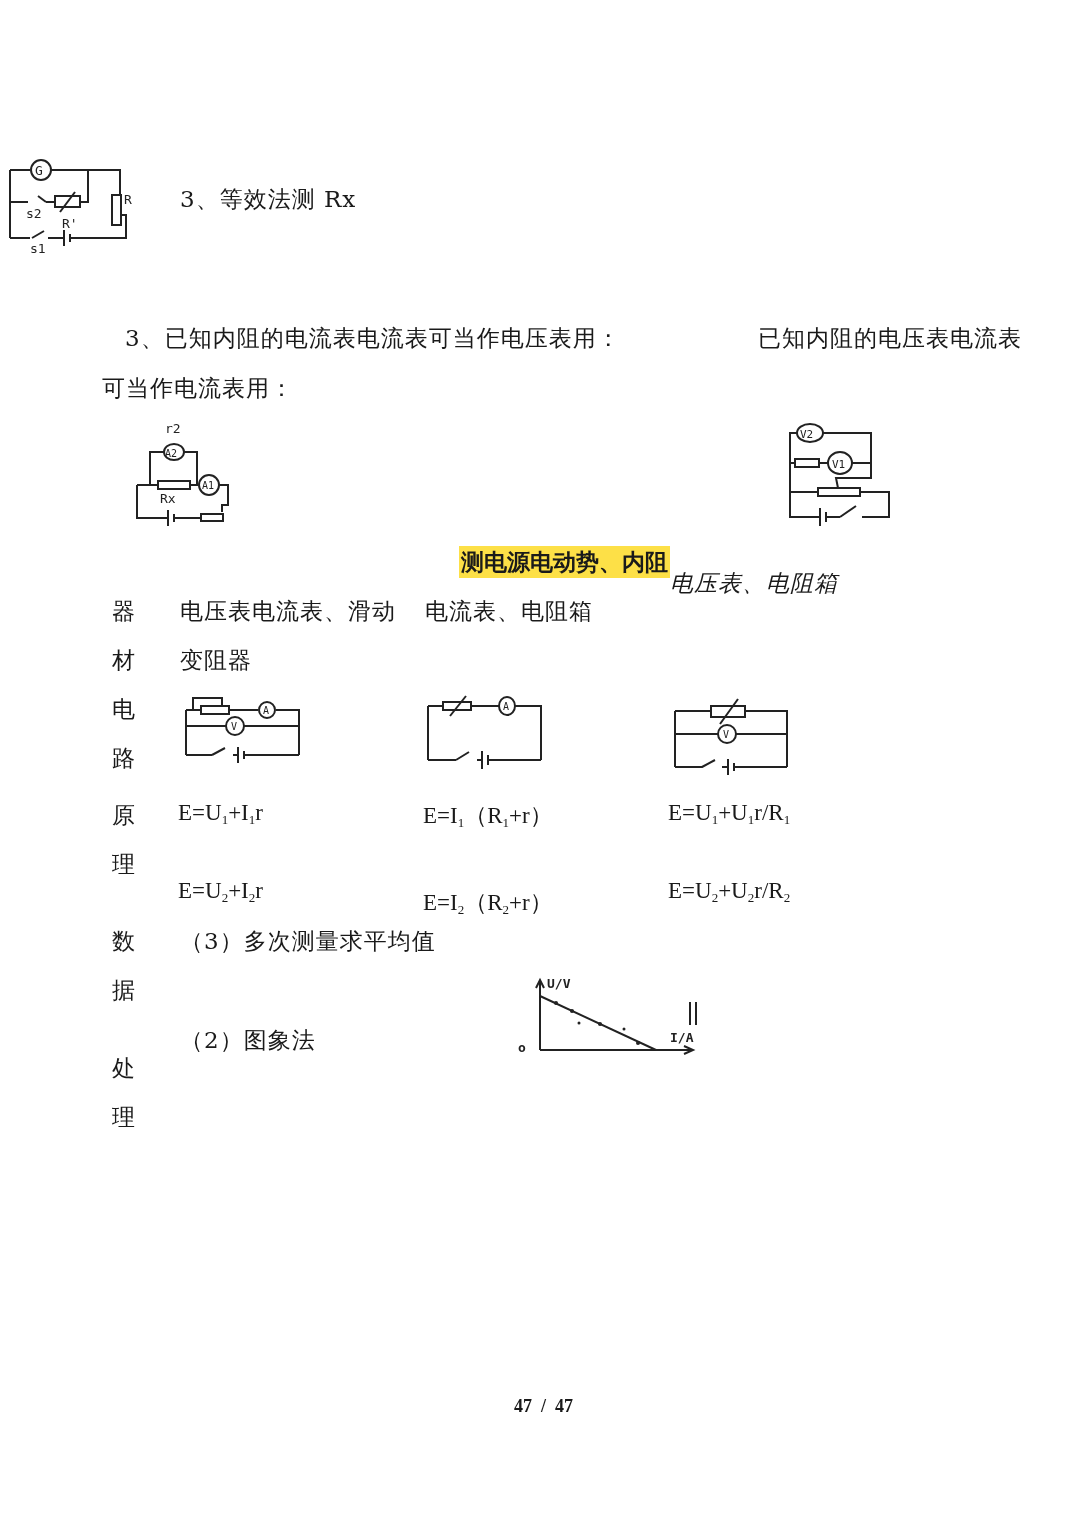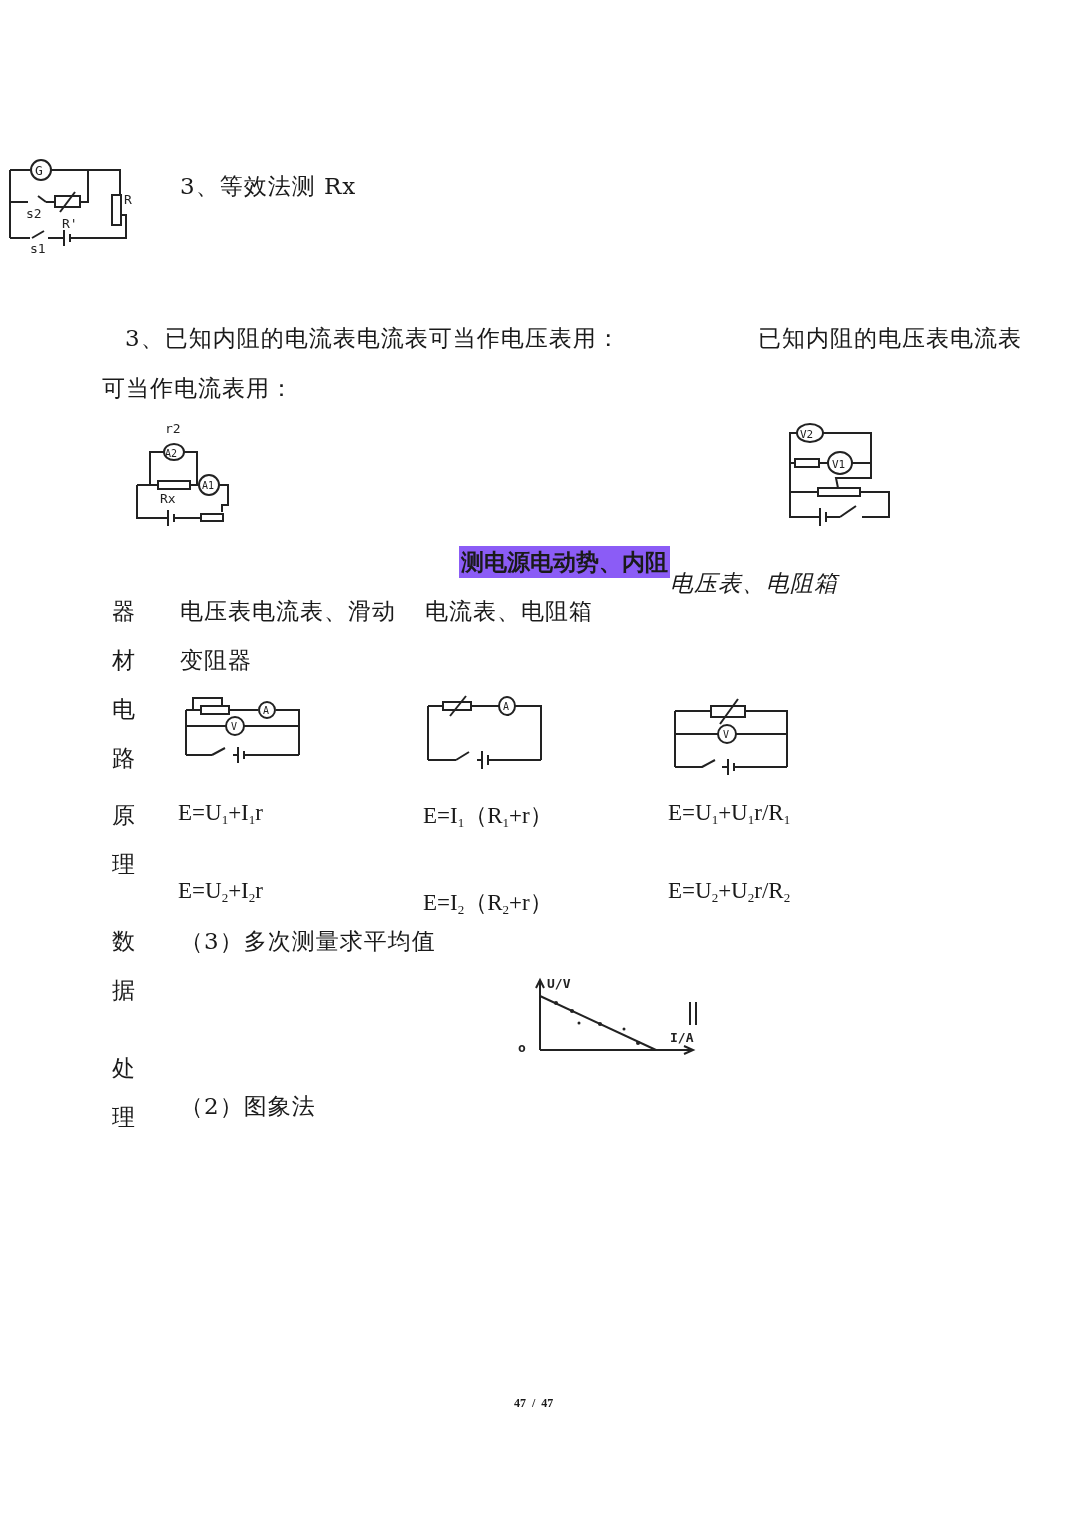--- a/index.html
+++ b/index.html
@@ -1,30 +1,30 @@
 <!DOCTYPE html>
 <html><head>
 <meta charset="utf-8">
 <style>
   html, body { margin:0; padding:0; background:#ffffff; }
   body { width:1080px; height:1526px; position:relative; overflow:hidden;
          font-family:"DejaVu Serif","Liberation Serif",serif; color:#1a1a1a; }
   .abs { position:absolute; }
   .txt { font-size:23px; line-height:30px; white-space:nowrap; letter-spacing:1px; }
   .heading { font-family:"DejaVu Sans","Liberation Sans",sans-serif; font-weight:bold;
-             background:#8b5cf6; font-size:23px; line-height:32px; padding:0 2px; }
+             background:#fde047; font-size:23px; line-height:32px; padding:0 2px; }
   .formula { font-family:"Liberation Serif","DejaVu Serif",serif; font-size:23px; letter-spacing:0; }
   .formula sub { font-size:13px; vertical-align:-4px; }
   .vlabel { font-size:23px; line-height:30px; }
   svg { position:absolute; overflow:visible; }
   svg * { vector-effect:non-scaling-stroke; }
   .wire { stroke:#222; stroke-width:2; fill:none; }
   .comp { stroke:#222; stroke-width:2; fill:#fff; }
   .mtxt { font-family:"DejaVu Sans Mono","Liberation Mono",monospace; font-size:13px; fill:#222; }
-  .pagenum { font-family:"Liberation Serif","DejaVu Serif",serif; font-weight:bold; font-size:12px; }
+  .pagenum { font-family:"Liberation Serif","DejaVu Serif",serif; font-weight:bold; font-size:18px; }
 </style>
 </head>
 <body>
 
 <svg class="abs" style="left:0;top:150px;" width="140" height="110" viewBox="0 150 140 110">
 
   <path class="wire" d="M10,170 H30 M50,170 H120 V195"></path>
   <path class="wire" d="M10,170 V238"></path>
   <circle class="comp" cx="41" cy="170" r="10"></circle>
   <text class="mtxt" x="35" y="175">G</text>
@@ -35,21 +35,21 @@
   <text class="mtxt" x="26" y="218">s2</text>
   <text class="mtxt" x="62" y="228">R'</text>
 
   <rect class="comp" x="112" y="195" width="9" height="30"></rect>
   <path class="wire" d="M121,215 H126 V238 H78"></path>
   <text class="mtxt" x="124" y="204">R</text>
 
   <path class="wire" d="M10,238 H30 M32,238 L44,231 M48,238 H64 M64,230 V246 M70,234 V242 M70,238 H78"></path>
   <text class="mtxt" x="30" y="253">s1</text>
 </svg>
-<div class="abs txt" style="left:180px;top:171px;">3、等效法测 Rx</div>
+<div class="abs txt" style="left:180px;top:184px;">3、等效法测 Rx</div>
 
 <div class="abs txt" style="left:125px;top:323px;">3、已知内阻的电流表电流表可当作电压表用：</div>
 <div class="abs txt" style="left:710px;top:323px;margin-left:48px;">已知内阻的电压表电流表</div>
 <div class="abs txt" style="left:102px;top:373px;">可当作电流表用：</div>
 
 <svg class="abs" style="left:130px;top:418px;" width="110" height="110" viewBox="130 418 110 110">
   <text class="mtxt" x="165" y="433">r2</text>
   <path class="wire" d="M150,485 V452 H164 M184,452 H197 V485"></path>
   <ellipse class="comp" cx="174" cy="452" rx="10" ry="8"></ellipse>
   <text class="mtxt" x="165" y="457" style="font-size:10px">A2</text>
@@ -127,21 +127,21 @@
 </svg>
 
 <div class="abs formula" style="left:178px;top:800px;"><span>E=U</span><sub>1</sub><span>+I</span><sub>1</sub><span>r</span><sub></sub></div>
 <div class="abs formula" style="left:178px;top:878px;"><span>E=U</span><sub>2</sub><span>+I</span><sub>2</sub><span>r</span><sub></sub></div>
 <div class="abs formula" style="left:423px;top:800px;"><span>E=I</span><sub>1</sub><span>（R</span><sub>1</sub><span>+r）</span><sub></sub></div>
 <div class="abs formula" style="left:423px;top:878px;margin-top:9px;"><span>E=I</span><sub>2</sub><span>（R</span><sub>2</sub><span>+r）</span><sub></sub></div>
 <div class="abs formula" style="left:668px;top:800px;"><span>E=U</span><sub>1</sub><span>+U</span><sub>1</sub><span>r/R</span><sub>1</sub></div>
 <div class="abs formula" style="left:668px;top:878px;"><span>E=U</span><sub>2</sub><span>+U</span><sub>2</sub><span>r/R</span><sub>2</sub></div>
 
 <div class="abs txt" style="left:180px;top:926px;">（3）多次测量求平均值</div>
-<div class="abs txt" style="left:180px;top:1091px;text-align:center;">（2）图象法</div>
+<div class="abs txt" style="left:180px;top:1025px;text-align:center;">（2）图象法</div>
 
 <svg class="abs" style="left:510px;top:970px;" width="200" height="90" viewBox="510 970 200 90">
   <path class="wire" d="M540,1050 V982 M536,988 L540,980 L544,988"></path>
   <path class="wire" d="M540,1050 H692 M684,1046 L693,1050 L684,1054"></path>
   <path class="wire" d="M540,996 L656,1050"></path>
   <circle cx="556" cy="1003" r="2" fill="#222"></circle>
   <circle cx="572" cy="1011" r="2" fill="#222"></circle>
   <circle cx="579" cy="1023" r="1.5" fill="#222"></circle>
   <circle cx="600" cy="1024" r="2" fill="#222"></circle>
   <circle cx="624" cy="1029" r="1.5" fill="#222"></circle>

